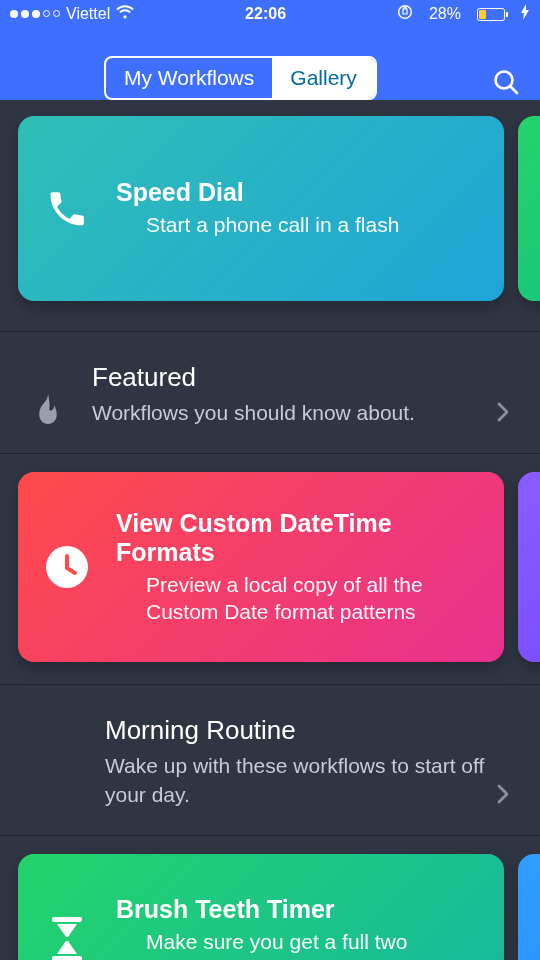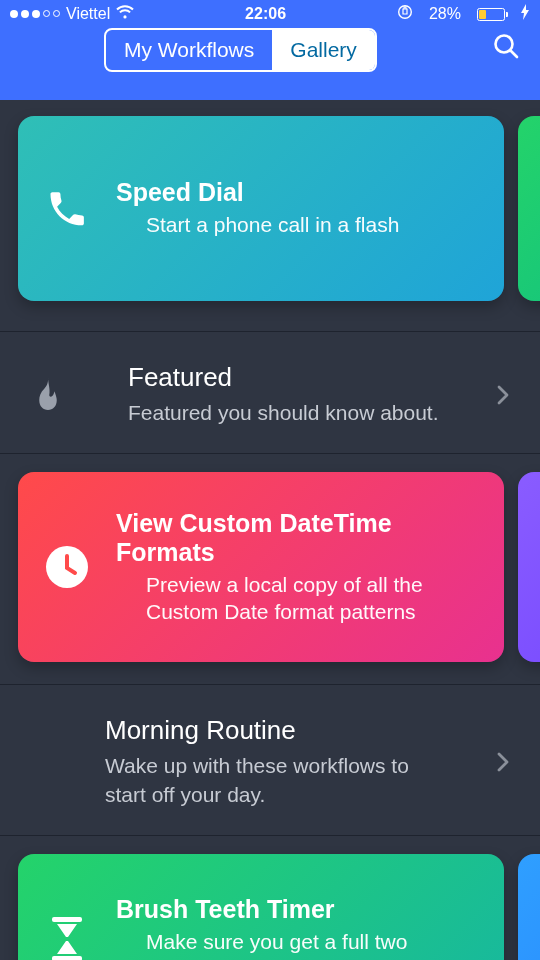--- a/index.html
+++ b/index.html
@@ -31,21 +31,21 @@
     content: ""; position: absolute; right: -4px; top: 3px; width: 2.5px; height: 5px;
     background: #fff; border-radius: 0 1px 1px 0;
   }
   .battery-fill { position: absolute; left: 1px; top: 1px; bottom: 1px; width: 28%; background: #ffcc33; border-radius: 1px; }
 
   
   .navbar {
     height: 72px;
     background: #3e6fff;
     display: flex;
-    align-items: flex-start;
+    align-items: flex-end;
     padding: 0 16px;
   }
   .segmented {
     display: flex;
     border: 2px solid #fff;
     border-radius: 8px;
     overflow: hidden;
     height: 44px;
     margin-left: 88px;
   }
@@ -94,24 +94,23 @@
     margin-right: 22px;
   }
   .card .texts { flex: 1; }
   .card .title { font-size: 25px; font-weight: 700; margin-bottom: 4px; }
   .card .subtitle { font-size: 21px; font-weight: 400; line-height: 1.3; opacity: 0.97; margin-left: 30px; }
 
   
   .section-header {
     padding: 30px 24px 26px 24px;
     display: flex;
-    align-items: center;
+    align-items: flex-end;
     border-bottom: 1px solid #1e232e;
     cursor: pointer;
-    gap: 36px;
   }
   .section-header.no-icon { padding-left: 105px; }
   .section-header .sh-icon {
     width: 48px; flex: 0 0 48px; margin-right: 20px;
     display: flex; align-items: flex-start; justify-content: center;
     color: #9aa0ab;
   }
   .section-header .sh-texts { flex: 1; }
   .section-header .sh-title { color: #fff; font-size: 26px; font-weight: 500; margin-bottom: 6px; }
   .section-header .sh-sub { color: #c7cbd3; font-size: 21px; line-height: 1.35; }
@@ -196,21 +195,21 @@
   </div>
 
   <div class="section-header">
     <div class="sh-icon">
       <svg width="30" height="36" viewBox="0 0 24 28">
           <path fill="#9aa0ab" d="M12 0s1 5-3 9c-3 3-4 6-4 9 0 5 3 8 7 8s7-3 7-8c0-2-1-5-2-7 0 0 0 3-2 4-1 1-2 0-2-1 1-4-1-10-1-14z"></path>
         </svg>
     </div>
     <div class="sh-texts">
       <div class="sh-title">Featured</div>
-      <div class="sh-sub">Featured you should know about.</div>
+      <div class="sh-sub">Workflows you should know about.</div>
     </div>
     <div class="chevron">
       <svg width="14" height="22" viewBox="0 0 14 22">
           <path fill="none" stroke="#8b909a" stroke-width="2.8" stroke-linecap="round" stroke-linejoin="round" d="M3 3l8 8-8 8"></path>
         </svg>
     </div>
   </div>
 
   <div class="card-row row-featured-cards">
     <div class="card red">

